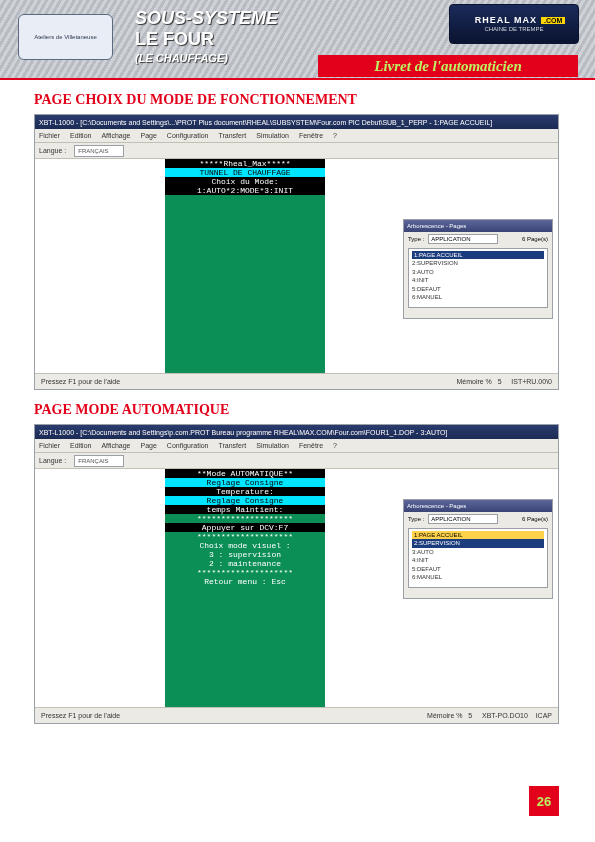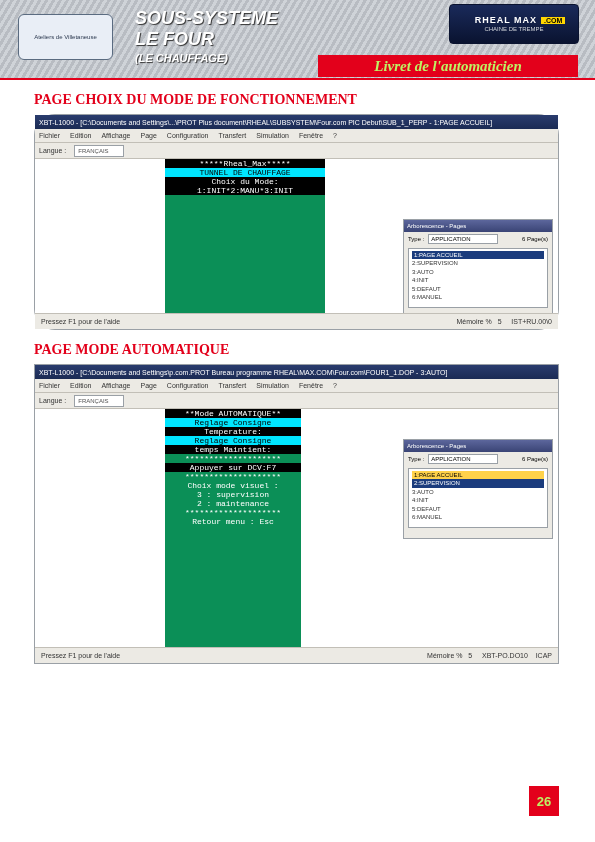--- a/index.html
+++ b/index.html
@@ -36,21 +36,21 @@
     color: #2d3a50;
   }
   .title-stack {
     position: absolute;
     left: 135px;
     top: 8px;
     color: #ffffff;
     text-shadow: 1px 1px 1px #333;
   }
   .title-stack .t1 { font-weight: 900; font-style: italic; font-size: 18px; }
-  .title-stack .t2 { font-weight: 900; font-style: italic; font-size: 18px; }
+  .title-stack .t2 { font-weight: 900; font-size: 18px; }
   .title-stack .t3 { font-weight: 700; font-style: italic; font-size: 11px; margin-top: 2px; }
   .rheal-badge {
     position: absolute;
     right: 16px;
     top: 4px;
     width: 130px;
     height: 40px;
     background: linear-gradient(#1a2a5a, #0a1330);
     border-radius: 4px;
     color: #fff;
@@ -100,21 +100,21 @@
 
   
   .shot {
     width: 525px;
     margin-left: 34px;
     border: 1px solid #9aa0a6;
     background: #e8e8e2;
     position: relative;
     font-size: 8px;
   }
-  .shot.h1 { height: 216px; border-radius: 21px; }
+  .shot.h1 { height: 276px; }
   .shot.h2 { height: 300px; }
 
   .shot-title {
     background: linear-gradient(#2a3c6e, #1b2b54);
     color: #fff;
     height: 14px;
     display: flex;
     align-items: center;
     padding: 0 4px;
     font-size: 7px;
@@ -173,21 +173,21 @@
   }
   .term-line { text-align: center; padding: 0 2px; }
   .term-black { background: #000; color: #fff; }
   .term-cyan  { background: #00e5ff; color: #000; }
   .term-white { color: #ffffff; }
 
   .green-terminal2 {
     position: absolute;
     left: 130px;
     top: 0;
-    width: 136px;
+    width: 160px;
     height: 100%;
     background: #0b8f57;
     font-family: "Courier New", monospace;
     font-size: 8px;
   }
 
   .side-panel {
     position: absolute;
     right: 5px;
     top: 60px;
@@ -314,21 +314,21 @@
   <div class="shot-toolbar">
     <span>Langue :</span>
     <span class="lang-box">FRANÇAIS</span>
   </div>
 
   <div class="shot-canvas">
     <div class="green-terminal">
       <div class="term-line term-black">*****Rheal_Max*****</div>
       <div class="term-line term-cyan">TUNNEL DE CHAUFFAGE</div>
       <div class="term-line term-black">Choix du Mode:</div>
-      <div class="term-line term-black">1:INIT*2:MANU*3:INIT</div>
+      <div class="term-line term-black">1:AUTO*2:MODE*3:INIT</div>
     </div>
 
     <div class="side-panel">
       <div class="sp-header">Arborescence - Pages</div>
       <div class="sp-row">
         <span>Type :</span>
         <span class="sp-type">APPLICATION</span>
         <span style="margin-left:auto">6 Page(s)</span>
       </div>
       <div class="sp-list">

